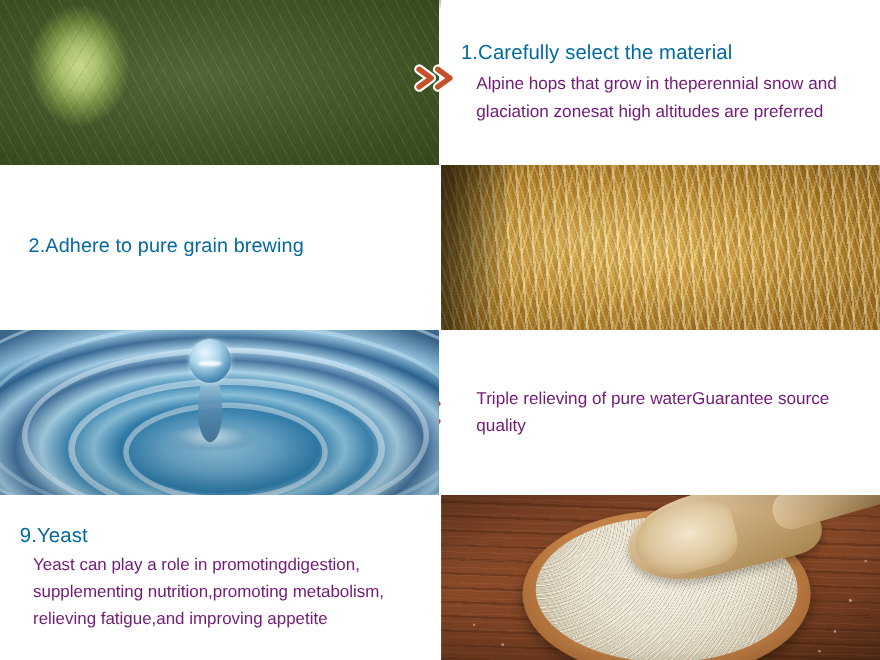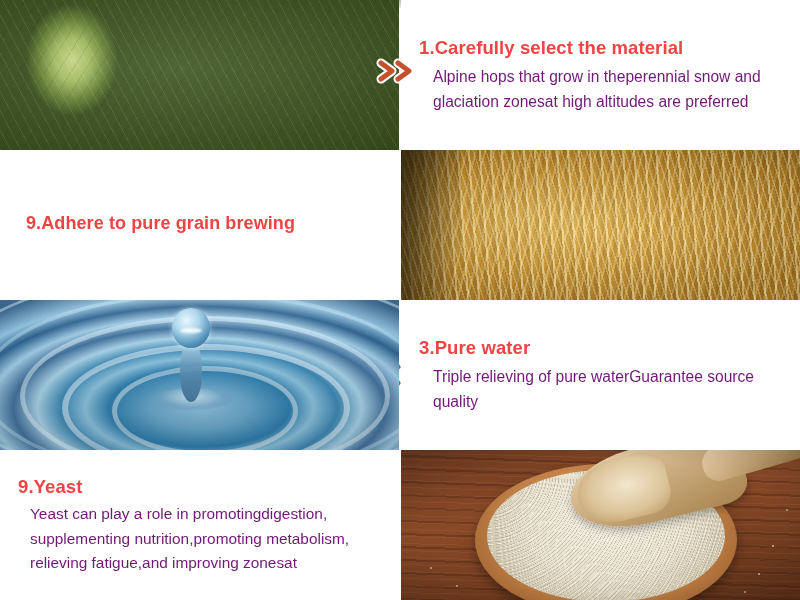--- a/index.html
+++ b/index.html
@@ -41,22 +41,22 @@
     box-sizing:border-box;
     display:flex;flex-direction:column;justify-content:center;
     height:150px;background:#ffffff;
   }
   .txt-1{padding:0 6px 0 18px;}
   .txt-2{padding:0 40px 0 26px;}
   .txt-3{padding:0 10px 0 18px;}
   .txt-4{padding:0 34px 0 14px;}
 
   .title{
-    color:#ef4444;
-    font-weight:bold;
+    color:#0369a1;
+    font-weight:normal;
     font-size:18.5px;
     line-height:1.35;
     letter-spacing:.1px;
     margin:0 0 3px 0;
     white-space:nowrap;
   }
   .title-2{font-size:18px;}
   .body{
     color:#701a75;
     font-size:15.6px;
@@ -268,21 +268,21 @@
           <polyline points="23,7 34,15 23,23"></polyline>
         </g>
       </svg>
     </div>
   </div>
 
   <div class="row row-2">
 
     <div class="half left">
       <div class="txt txt-2">
-        <div class="title title-2 title-2b">9.Adhere to pure grain brewing</div>
+        <div class="title title-2 title-2b">2.Adhere to pure grain brewing</div>
       </div>
     </div>
 
     <div class="half right">
       <div class="img-wheat">
         <div class="wheat-ears"></div>
         <div class="wheat-blur"></div>
         <div class="wheat-dark"></div>
       </div>
     </div>
@@ -313,33 +313,32 @@
         <div class="column-base"></div>
         <div class="column"></div>
         <div class="drop"></div>
         <div class="drop-hl"></div>
         <div class="water-gloss"></div>
       </div>
     </div>
 
     <div class="half right">
       <div class="txt txt-3">
-        <div class="title">3.Pure water</div>
         <div class="body">Triple relieving of pure waterGuarantee source quality</div>
       </div>
     </div>
 
   </div>
 
   <div class="row row-4">
 
     <div class="half left">
       <div class="txt txt-4">
         <div class="title title-4">9.Yeast</div>
-        <div class="body body-4">Yeast can play a role in promotingdigestion, supplementing nutrition,promoting metabolism, relieving fatigue,and improving zonesat</div>
+        <div class="body body-4">Yeast can play a role in promotingdigestion, supplementing nutrition,promoting metabolism, relieving fatigue,and improving appetite</div>
       </div>
     </div>
 
     <div class="half right">
       <div class="img-yeast">
         <div class="board-grain"></div>
         <div class="bowl"></div>
         <div class="bowl-inner"></div>
         <div class="yeast-grain"></div>
         <div class="scoop"></div>

